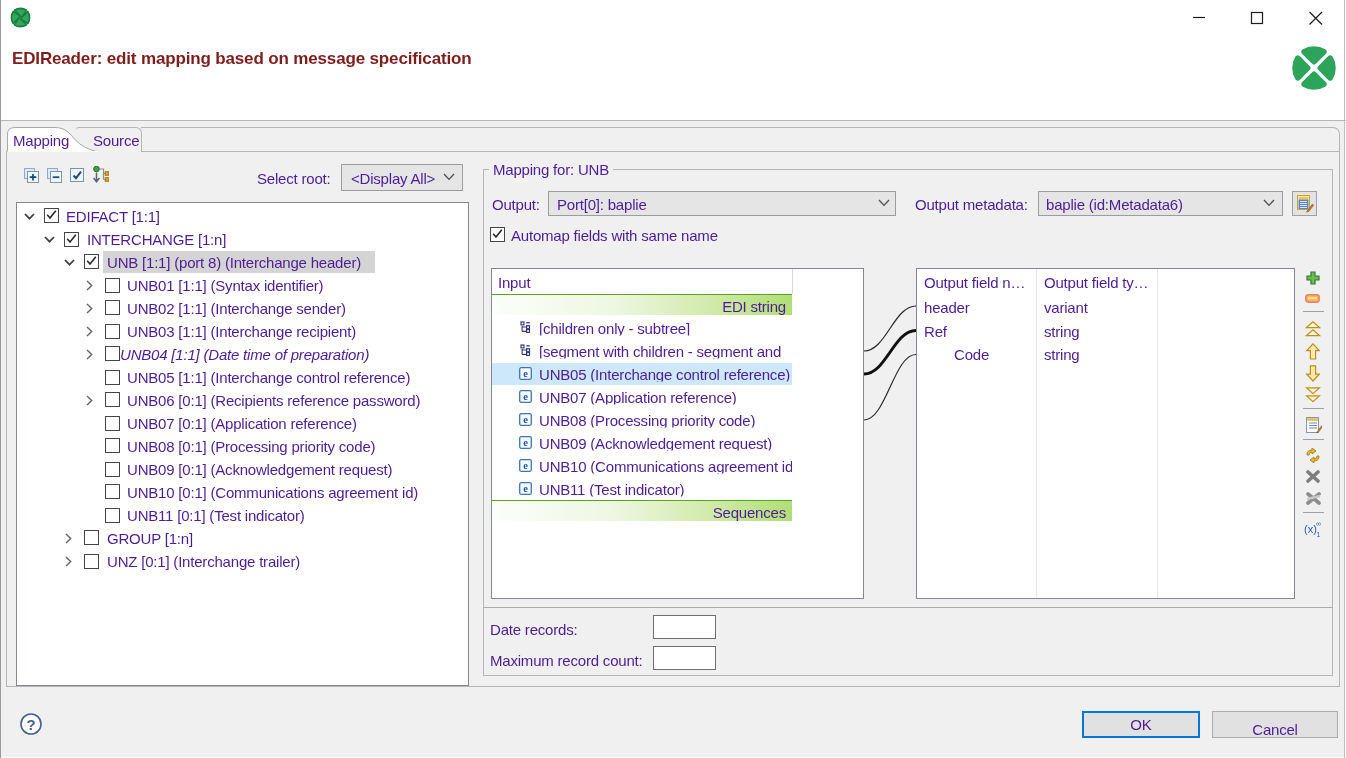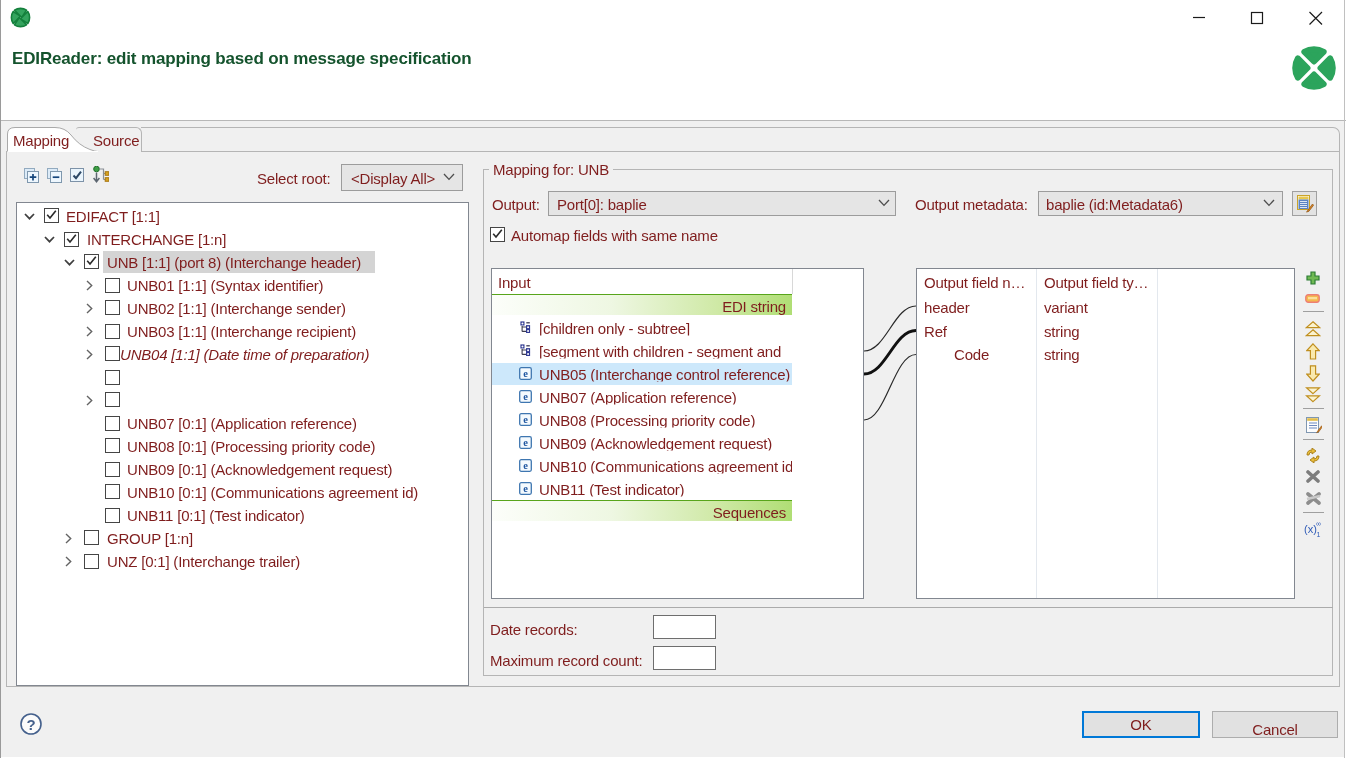--- a/index.html
+++ b/index.html
@@ -1,34 +1,34 @@
 <!DOCTYPE html>
 <html><head><meta charset="utf-8">
 <style>
 html,body{margin:0;padding:0;}
 #win{position:relative;width:1346px;height:758px;background:#ffffff;
  font-family:"Liberation Sans",sans-serif;overflow:hidden;box-sizing:border-box;}
 #win *{box-sizing:border-box;}
 .abs{position:absolute;}
-.t{position:absolute;white-space:nowrap;font-size:15px;color:#7f1d1d;line-height:1;letter-spacing:-0.2px;}
+.t{position:absolute;white-space:nowrap;font-size:15px;color:#4c1d95;line-height:1;letter-spacing:-0.2px;}
 .vc{transform:translateY(-50%);}
 </style></head><body>
 <div id="win">
 
 <div class="abs" style="left:0;top:0;width:1px;height:758px;background:#9a9a9a;z-index:90;"></div>
 <div class="abs" style="left:1344px;top:0;width:1px;height:758px;background:#c0c0c0;z-index:90;"></div>
 <svg class="abs" style="left:10px;top:7px" width="21" height="21" viewBox="0 0 21 21">
 <g stroke="#14803c" stroke-width="1.6" fill="#34a45e" stroke-linejoin="round">
 <path d="M10.5,9.2 L3.2,16.5 Q1.4,13.9 1.4,10.5 Q1.4,7.1 3.2,4.5 Z" transform="rotate(0 10.5 10.5)"></path>
 <path d="M10.5,9.2 L3.2,16.5 Q1.4,13.9 1.4,10.5 Q1.4,7.1 3.2,4.5 Z" transform="rotate(90 10.5 10.5)"></path>
 <path d="M10.5,9.2 L3.2,16.5 Q1.4,13.9 1.4,10.5 Q1.4,7.1 3.2,4.5 Z" transform="rotate(180 10.5 10.5)"></path>
 <path d="M10.5,9.2 L3.2,16.5 Q1.4,13.9 1.4,10.5 Q1.4,7.1 3.2,4.5 Z" transform="rotate(270 10.5 10.5)"></path>
 </g>
     </svg>
-<div class="t" style="left:12px;top:50px;font-size:17px;font-weight:bold;color:#14532d;letter-spacing:-0.15px;">EDIReader: edit mapping based on message specification</div>
+<div class="t" style="left:12px;top:50px;font-size:17px;font-weight:bold;color:#7f1d1d;letter-spacing:-0.15px;">EDIReader: edit mapping based on message specification</div>
 <svg class="abs" style="left:1185px;top:8px" width="150" height="22" viewBox="0 0 150 22">
 <line x1="8" y1="9.5" x2="20" y2="9.5" stroke="#1b1b1b" stroke-width="1.2"></line>
 <rect x="66.5" y="4.5" width="11" height="11" fill="none" stroke="#1b1b1b" stroke-width="1.2"></rect>
 <path d="M124.5,4 L137,16.5 M137,4 L124.5,16.5" stroke="#1b1b1b" stroke-width="1.2" fill="none"></path>
 </svg>
 <svg class="abs" style="left:1291px;top:45px" width="46" height="46" viewBox="0 0 46 46">
       <g fill="#2ca45c" stroke="#2ca45c" stroke-width="6" stroke-linejoin="round">
         <path d="M 13.36,6.86 A 18.80 18.80 0 0 1 32.64,6.86 L 23.00,16.49 Z" transform="rotate(0 23.0 23.0)"></path>
         <path d="M 13.36,6.86 A 18.80 18.80 0 0 1 32.64,6.86 L 23.00,16.49 Z" transform="rotate(90 23.0 23.0)"></path>
         <path d="M 13.36,6.86 A 18.80 18.80 0 0 1 32.64,6.86 L 23.00,16.49 Z" transform="rotate(180 23.0 23.0)"></path>
@@ -113,24 +113,26 @@
       <path d="M1,1 L5.7,5.5 L1,10" stroke="#646464" stroke-width="1.4" fill="none"></path>
     </svg>
 <div class="abs" style="left:105px;top:324px;width:15px;height:15px;background:#fff;border:1px solid #454545;"></div>
 <div class="t vc" style="left:127px;top:331px;">UNB03 [1:1] (Interchange recipient)</div>
 <svg class="abs" style="left:86px;top:349px" width="7" height="11" viewBox="0 0 7 11">
       <path d="M1,1 L5.7,5.5 L1,10" stroke="#646464" stroke-width="1.4" fill="none"></path>
     </svg>
 <div class="abs" style="left:105px;top:346px;width:15px;height:15px;background:#fff;border:1px solid #454545;"></div>
 <div class="t vc" style="left:120px;top:354px;font-style:italic;">UNB04 [1:1] (Date time of preparation)</div>
 <div class="abs" style="left:105px;top:370px;width:15px;height:15px;background:#fff;border:1px solid #454545;"></div>
+<div class="t vc" style="left:127px;top:377px;">UNB05 [1:1] (Interchange control reference)</div>
 <svg class="abs" style="left:86px;top:395px" width="7" height="11" viewBox="0 0 7 11">
       <path d="M1,1 L5.7,5.5 L1,10" stroke="#646464" stroke-width="1.4" fill="none"></path>
     </svg>
 <div class="abs" style="left:105px;top:392px;width:15px;height:15px;background:#fff;border:1px solid #454545;"></div>
+<div class="t vc" style="left:127px;top:400px;">UNB06 [0:1] (Recipients reference password)</div>
 <div class="abs" style="left:105px;top:416px;width:15px;height:15px;background:#fff;border:1px solid #454545;"></div>
 <div class="t vc" style="left:127px;top:423px;">UNB07 [0:1] (Application reference)</div>
 <div class="abs" style="left:105px;top:438px;width:15px;height:15px;background:#fff;border:1px solid #454545;"></div>
 <div class="t vc" style="left:127px;top:446px;">UNB08 [0:1] (Processing priority code)</div>
 <div class="abs" style="left:105px;top:462px;width:15px;height:15px;background:#fff;border:1px solid #454545;"></div>
 <div class="t vc" style="left:127px;top:469px;">UNB09 [0:1] (Acknowledgement request)</div>
 <div class="abs" style="left:105px;top:484px;width:15px;height:15px;background:#fff;border:1px solid #454545;"></div>
 <div class="t vc" style="left:127px;top:492px;">UNB10 [0:1] (Communications agreement id)</div>
 <div class="abs" style="left:105px;top:508px;width:15px;height:15px;background:#fff;border:1px solid #454545;"></div>
 <div class="t vc" style="left:127px;top:515px;">UNB11 [0:1] (Test indicator)</div>

